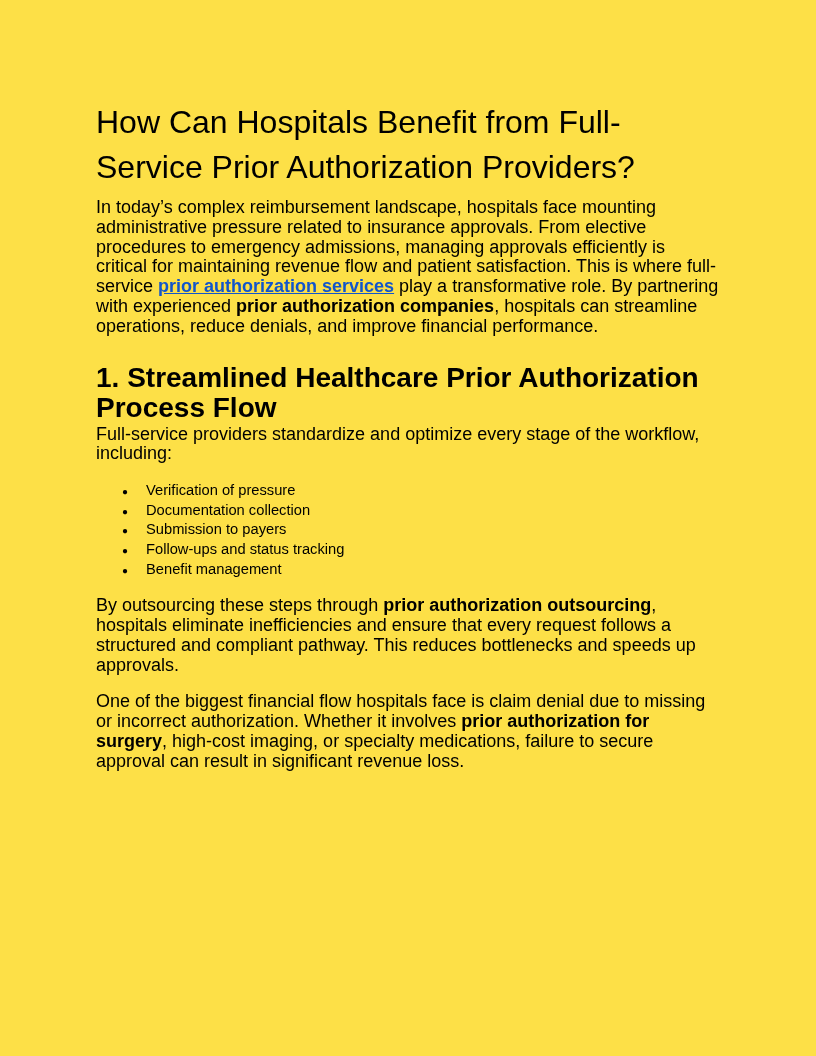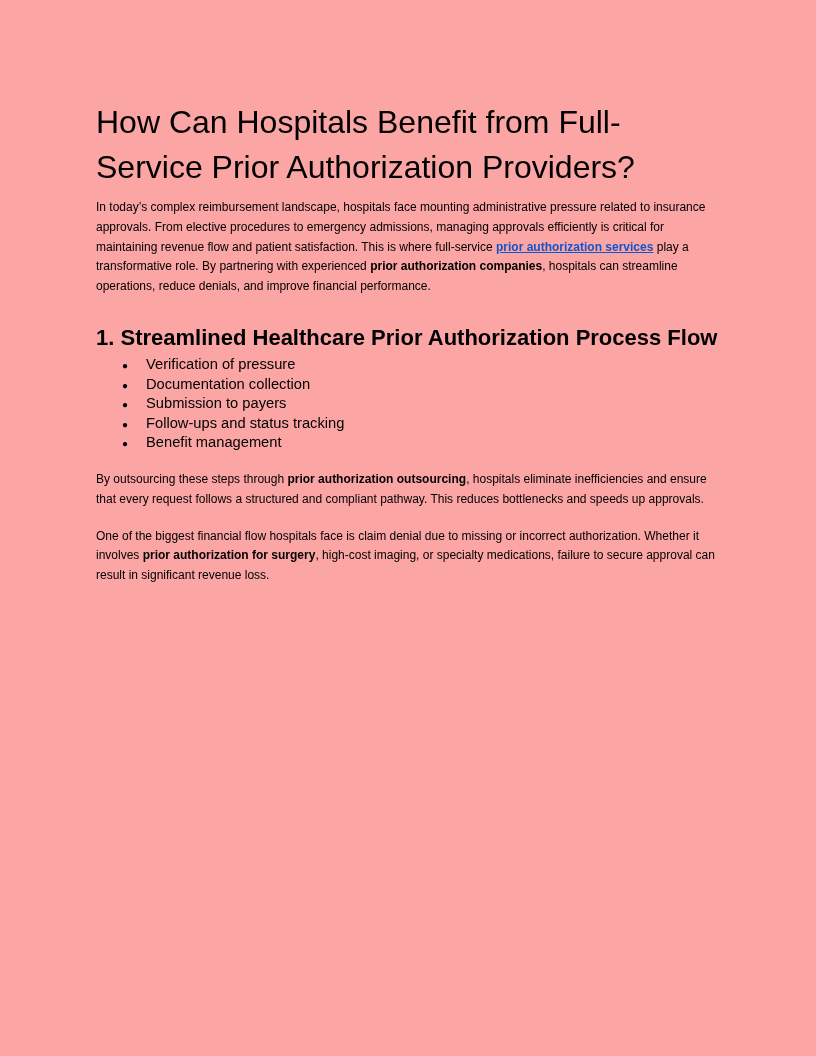--- a/index.html
+++ b/index.html
@@ -9,38 +9,38 @@
     height: 1056px;
     background: #ffffff;
     color: #000000;
     font-family: "Liberation Sans", sans-serif;
     overflow: hidden;
   }
   .page {
     width: 816px;
     height: 1056px;
     padding: 96px 96px 0 96px;
-    background: #fca5a5;
+    background: #fde047;
   }
   h1.doc-title {
     font-size: 32px;
     font-weight: 400;
     line-height: 45px;
     margin: 4px 0 8px 0;
     color: #000000;
   }
   h2.section-heading {
-    font-size: 22px;
+    font-size: 28px;
     font-weight: 700;
     line-height: 30px;
     margin: 26px 0 2px 0;
     color: #000000;
   }
   p.body-para {
-    font-size: 12px;
+    font-size: 18px;
     font-weight: 400;
     line-height: 19.8px;
     margin: 0 0 17px 0;
     color: #000000;
   }
   p.body-para:first-of-type { margin-top: 0; }
   .bold { font-weight: 700; }
   a.doc-link {
     color: #1155cc;
     text-decoration: underline;
@@ -68,20 +68,21 @@
   }
 </style>
 </head>
 <body>
 
 <div class="page">
   <div>
       <h1 class="doc-title">How Can Hospitals Benefit from Full-Service Prior Authorization Providers?</h1>
       <p class="body-para"><span>In today’s complex reimbursement landscape, hospitals face mounting administrative pressure related to insurance approvals. From elective procedures to emergency admissions, managing approvals efficiently is critical for maintaining revenue flow and patient satisfaction. This is where full-service </span><a class="doc-link bold" href="#">prior authorization services</a><span> play a transformative role. By partnering with experienced </span><span class="bold">prior authorization companies</span><span>, hospitals can streamline operations, reduce denials, and improve financial performance.</span></p>
       <h2 class="section-heading">1. Streamlined Healthcare Prior Authorization Process Flow</h2>
+      <p class="body-para"><span>Full-service providers standardize and optimize every stage of the workflow, including:</span></p>
       <ul class="doc-list">
         <li><span class="bullet">●</span><span>Verification of pressure</span></li>
         <li><span class="bullet">●</span><span>Documentation collection</span></li>
         <li><span class="bullet">●</span><span>Submission to payers</span></li>
         <li><span class="bullet">●</span><span>Follow-ups and status tracking</span></li>
         <li><span class="bullet">●</span><span>Benefit management</span></li>
       </ul>
       <p class="body-para"><span>By outsourcing these steps through </span><span class="bold">prior authorization outsourcing</span><span>, hospitals eliminate inefficiencies and ensure that every request follows a structured and compliant pathway. This reduces bottlenecks and speeds up approvals.</span></p>
       <p class="body-para"><span>One of the biggest financial flow hospitals face is claim denial due to missing or incorrect authorization. Whether it involves </span><span class="bold">prior authorization for surgery</span><span>, high-cost imaging, or specialty medications, failure to secure approval can result in significant revenue loss.</span></p>
     </div>

